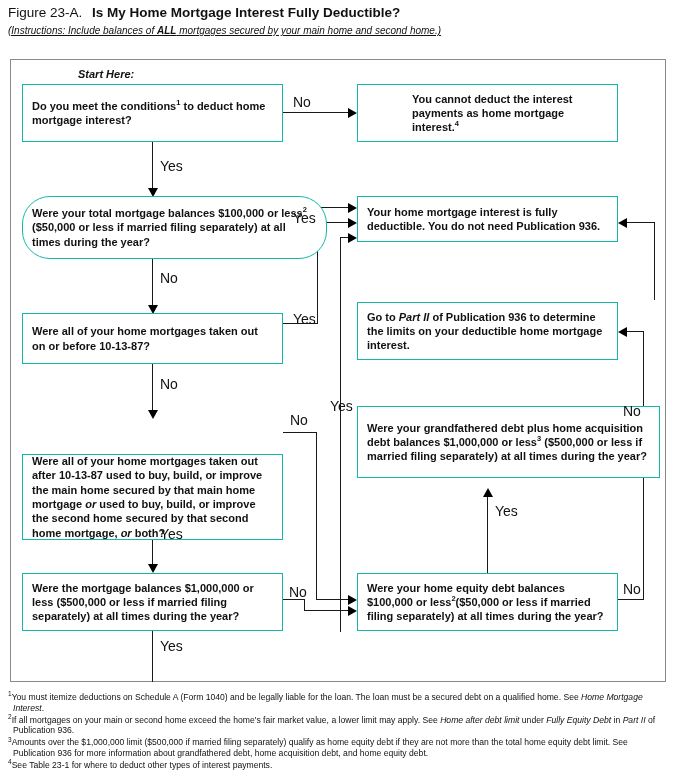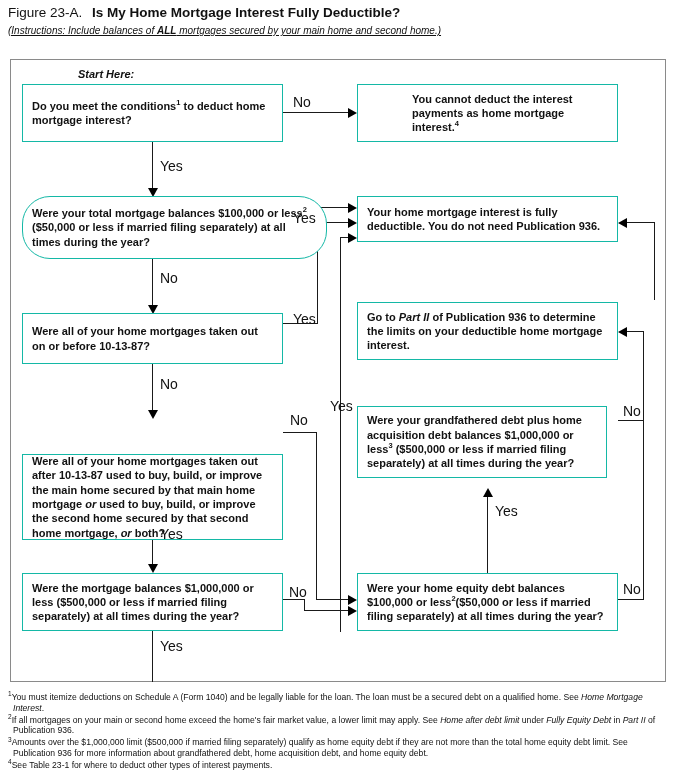--- a/index.html
+++ b/index.html
@@ -160,21 +160,21 @@
 </div>
 
 <div class="abs hl" style="left:283px;top:432px;width:34px;"></div>
 <div class="abs vl" style="left:316px;top:432px;height:168px;"></div>
 <div class="abs hl" style="left:316px;top:599px;width:33px;"></div>
 <div class="abs ar ar-r" style="left:348px;top:595px;"></div>
 <div class="abs lbl" style="left:290px;top:414px;">No</div>
 
 <div class="abs lbl" style="left:330px;top:400px;">Yes</div>
 
-<div class="abs box" style="left:357px;top:406px;width:250px;height:72px;">
+<div class="abs box" style="left:357px;top:406px;width:303px;height:72px;">
   <div class="inner">
     <span>Were your grandfathered debt plus home acquisition debt balances $1,000,000 or less</span><sup>3</sup>
     <span>($500,000 or less if married filing separately) at all times during the year?</span>
   </div>
 </div>
 
 <div class="abs vl" style="left:340px;top:237px;height:395px;"></div>
 <div class="abs hl" style="left:340px;top:237px;width:9px;"></div>
 <div class="abs ar ar-r" style="left:348px;top:233px;"></div>
 

